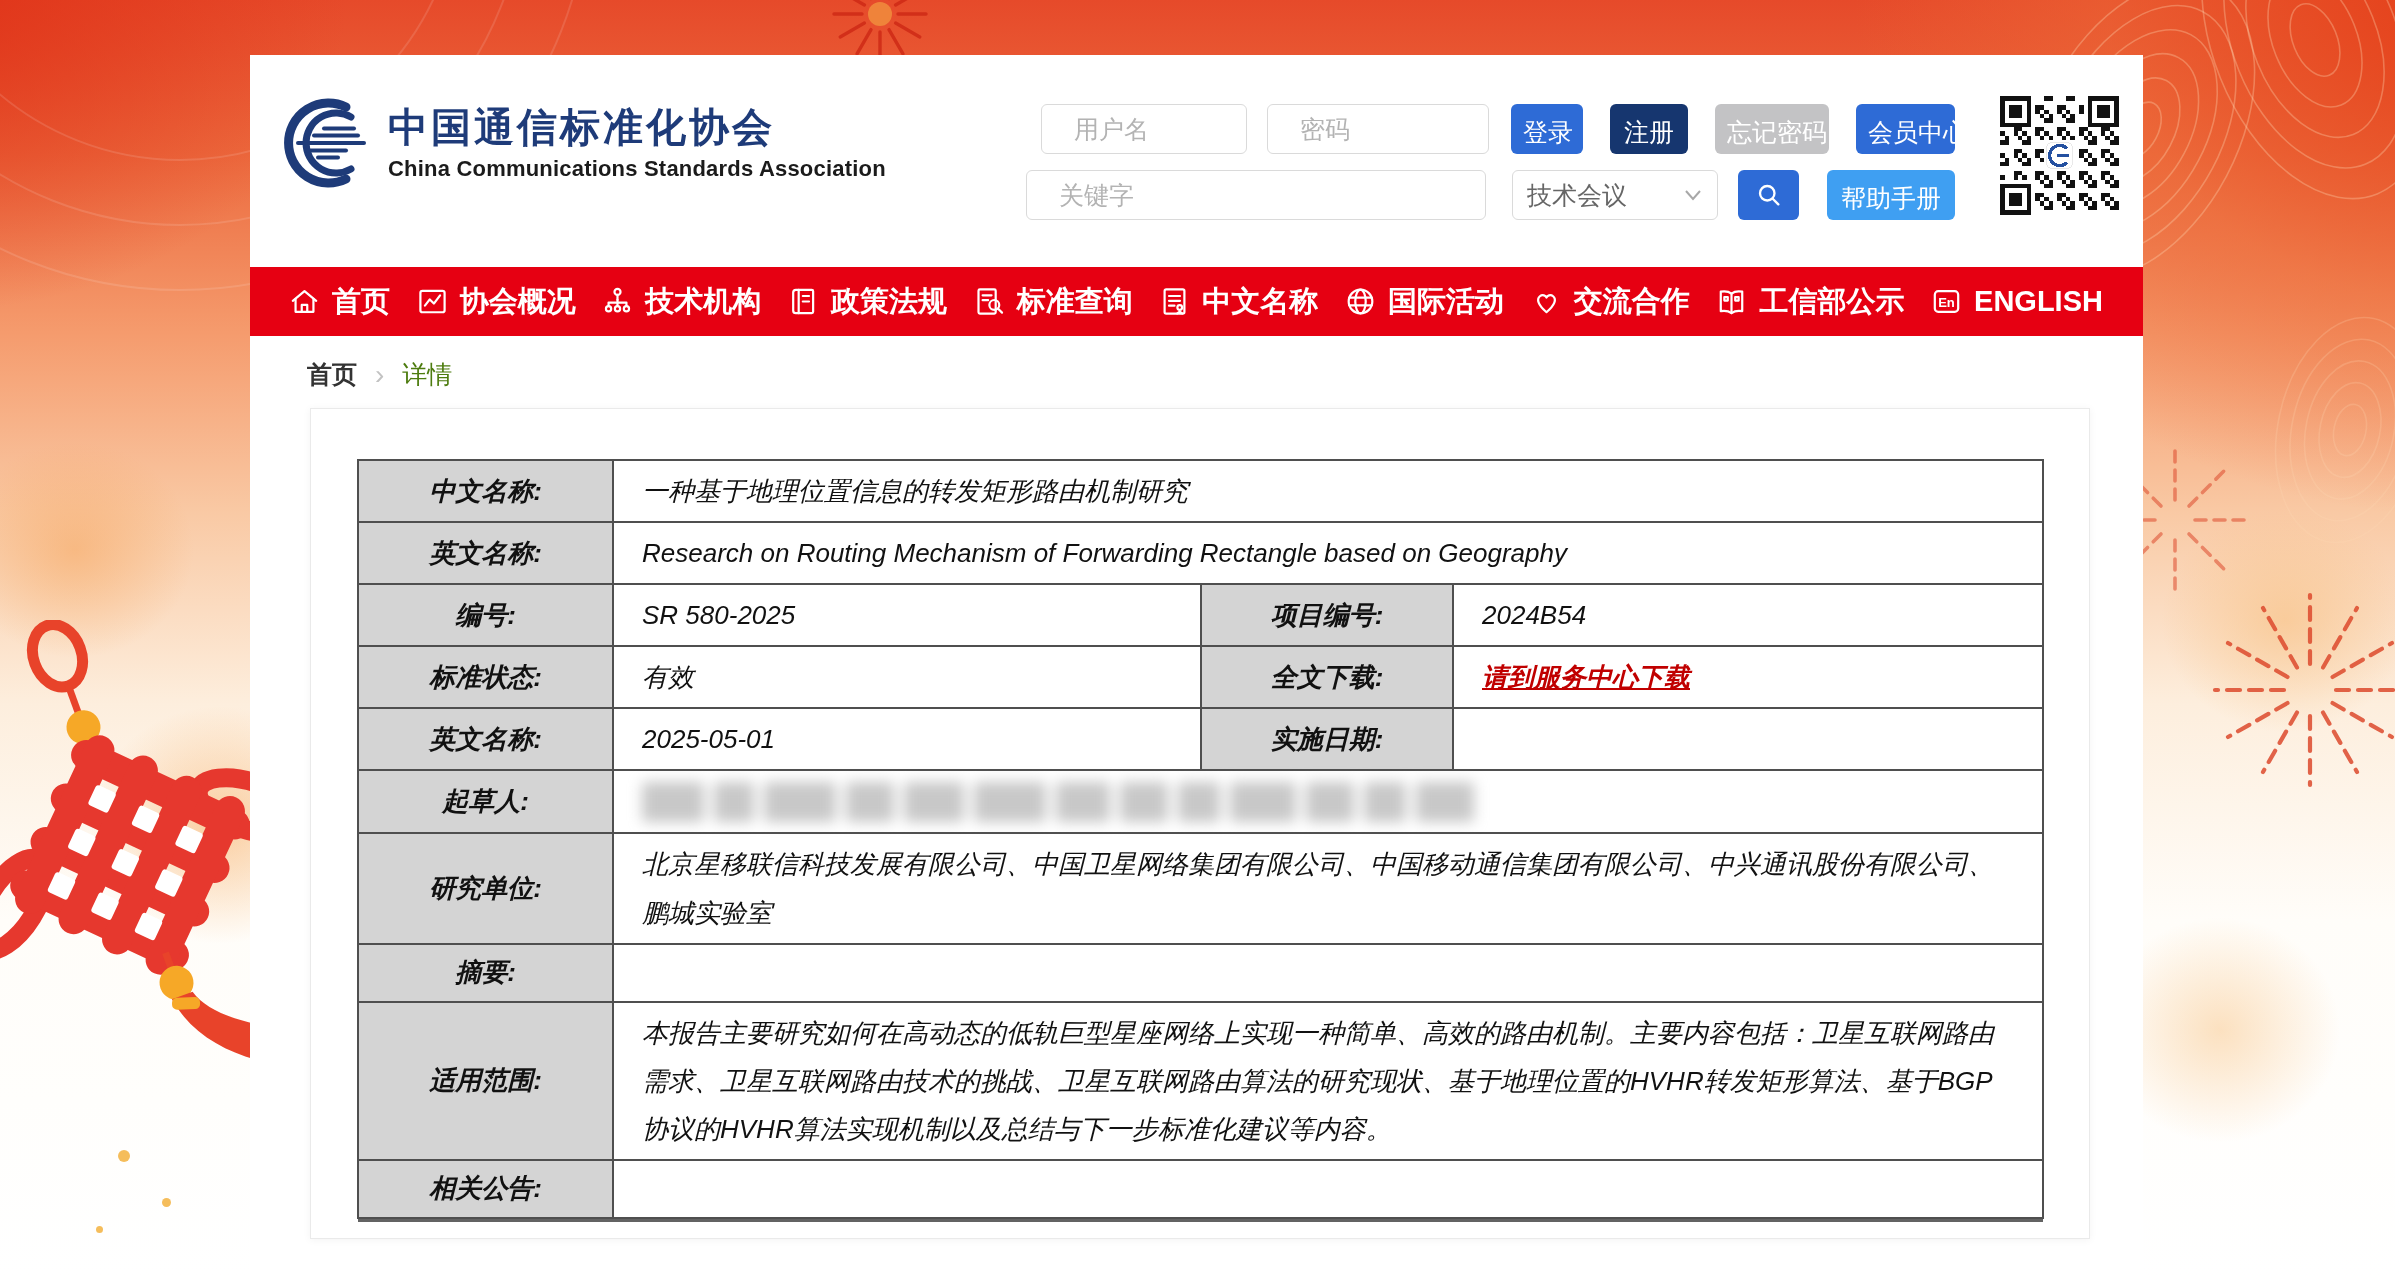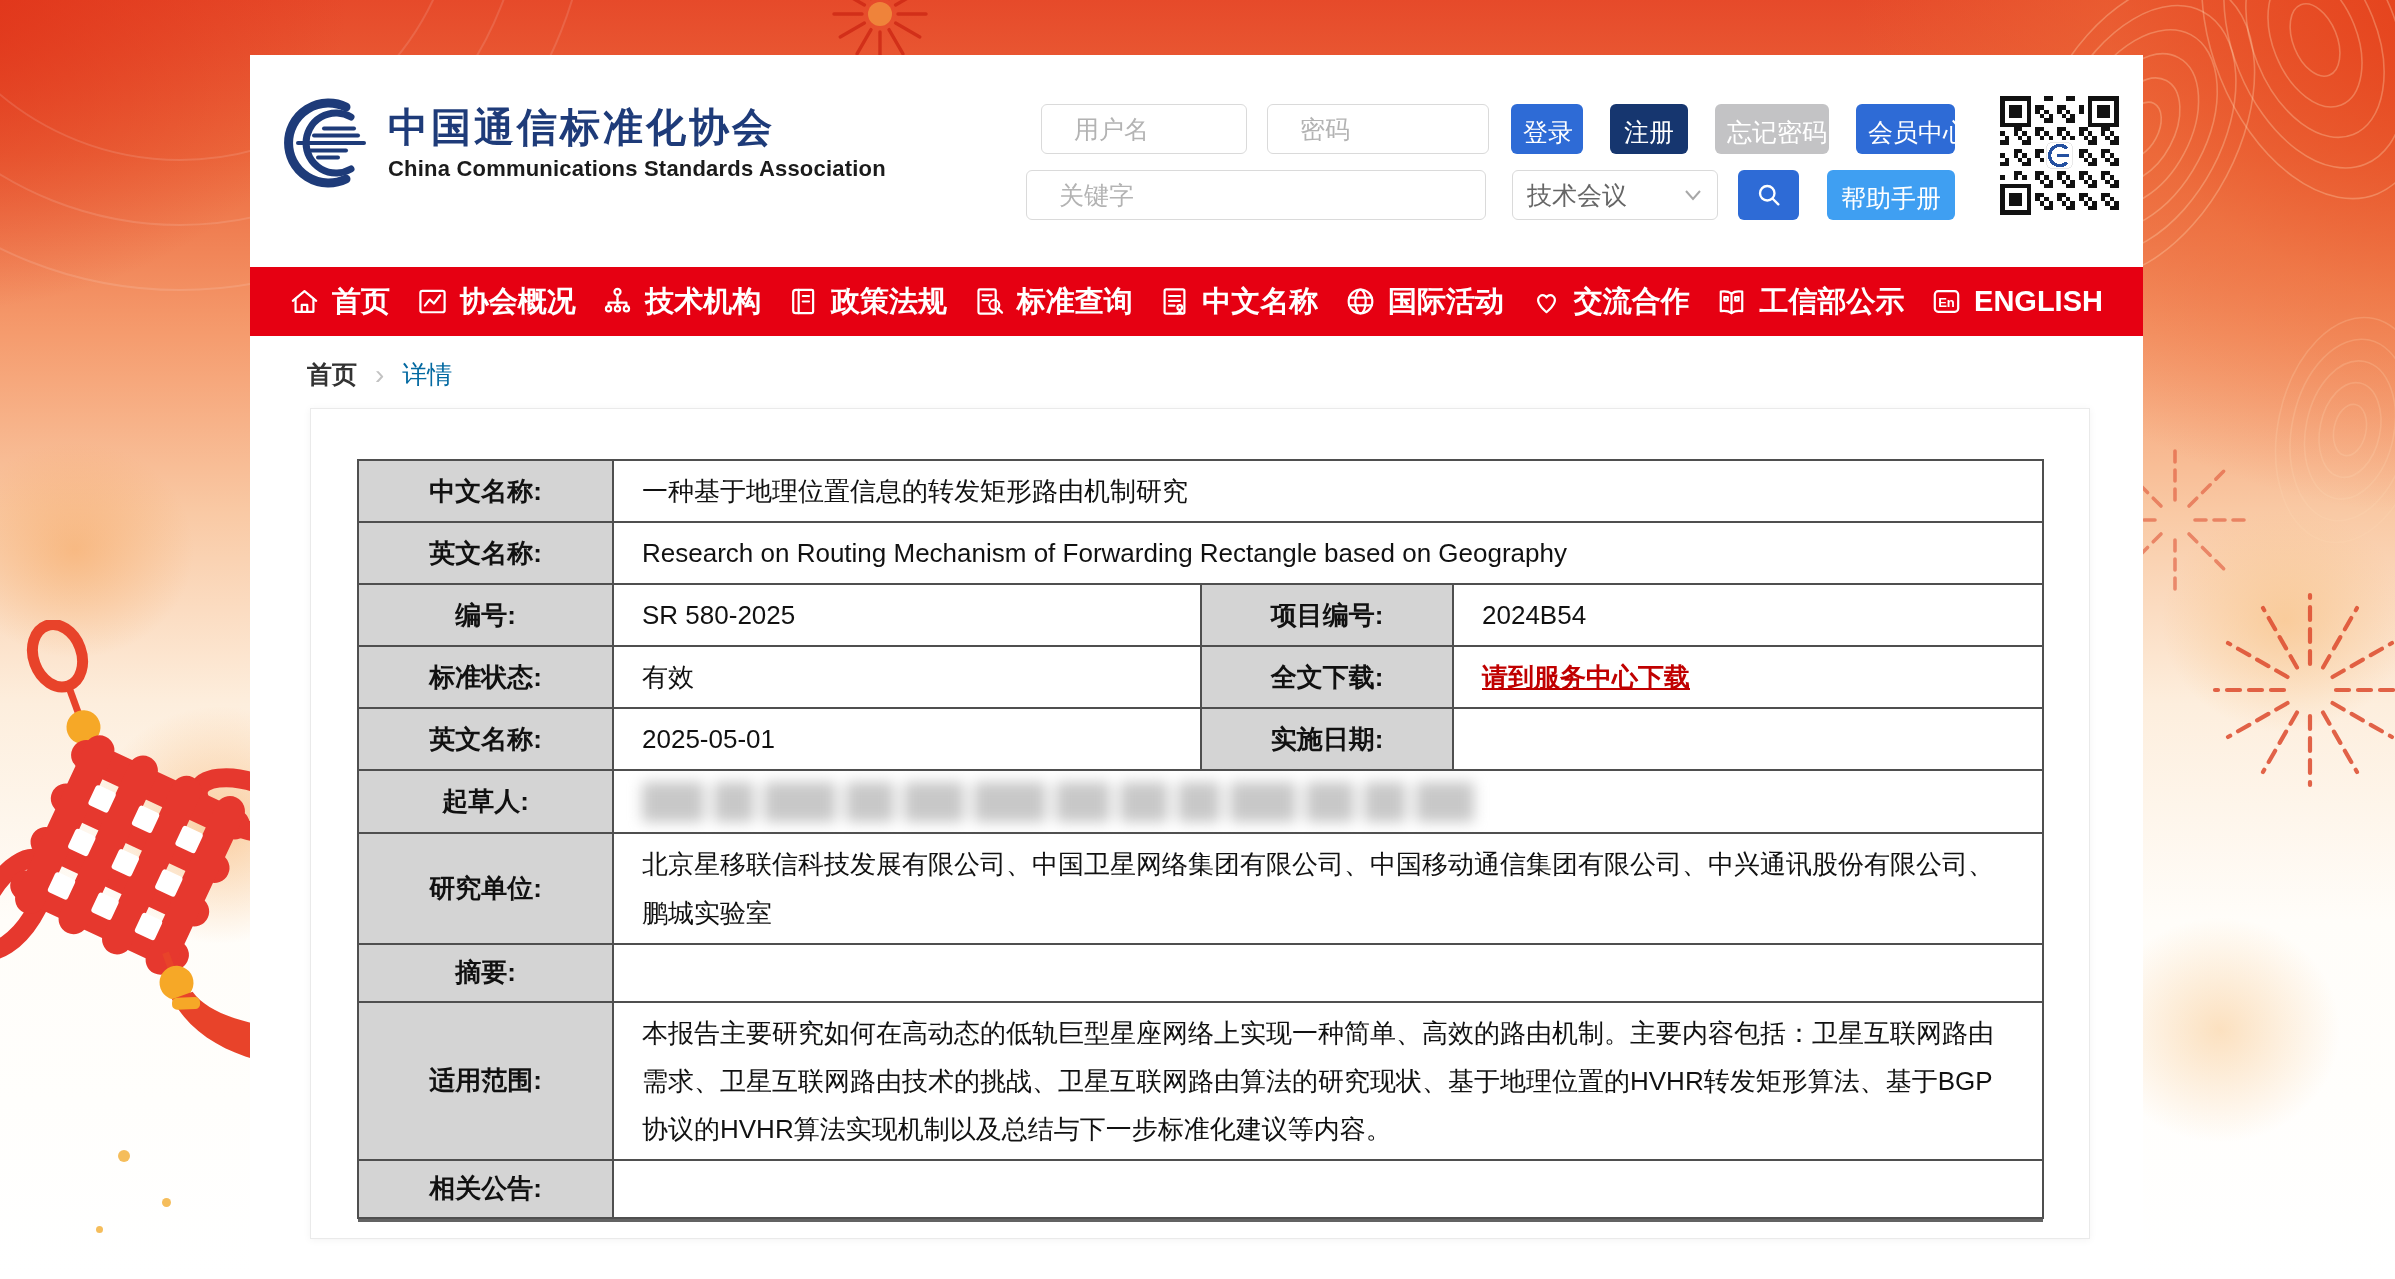--- a/index.html
+++ b/index.html
@@ -51,27 +51,27 @@
   .qr{position:absolute;right:20px;top:37px;width:127px;height:127px;}
   
   .navbar{position:absolute;top:212px;left:0;right:0;height:69px;background:#e60012;
     display:flex;align-items:center;justify-content:space-between;padding:0 40px 0 38px;box-sizing:border-box;}
   .nav-item{display:flex;align-items:center;gap:11px;color:#fff;font-size:29px;font-weight:600;cursor:pointer;white-space:nowrap;}
   .nav-item svg{width:33px;height:33px;display:block;}
   
   .breadcrumb{position:absolute;top:303px;left:57px;display:flex;align-items:center;gap:18px;font-size:25px;}
   .bc-home{font-weight:bold;color:#333;cursor:pointer;}
   .bc-sep{color:#c2c2c2;font-size:28px;}
-  .bc-cur{color:#0369a1;}
+  .bc-cur{color:#4d7c0f;}
   
   .inner-card{position:absolute;left:60px;top:353px;width:1778px;height:829px;background:#fff;
     border:1px solid #eaeaea;box-shadow:0 1px 8px rgba(0,0,0,.05);}
   table.detail{position:absolute;left:46px;top:50px;width:1685px;border-collapse:collapse;table-layout:fixed;
     font-size:26px;color:#111;box-shadow:0 4px 0 -1px rgba(55,55,55,.78);}
-  table.detail td{border:2px solid #4f4f4f;vertical-align:middle;}
+  table.detail td{border:2px solid #4f4f4f;vertical-align:middle;font-style:italic;}
   td.lbl{background:#d4d4d4;font-weight:bold;text-align:center;padding:0 6px;}
   td.val{text-align:left;padding:6px 28px;line-height:1.85;word-break:break-word;}
   .dl-link{color:#c00000;font-weight:bold;text-decoration:underline;cursor:pointer;}
   .redacted{display:flex;align-items:center;gap:10px;filter:blur(7px);height:46px;overflow:hidden;}
   .redacted span{display:inline-block;height:40px;border-radius:4px;background:#9a9a9a;opacity:.55;}
 </style>
 </head>
 <body>
 
 <div class="bg"></div>

